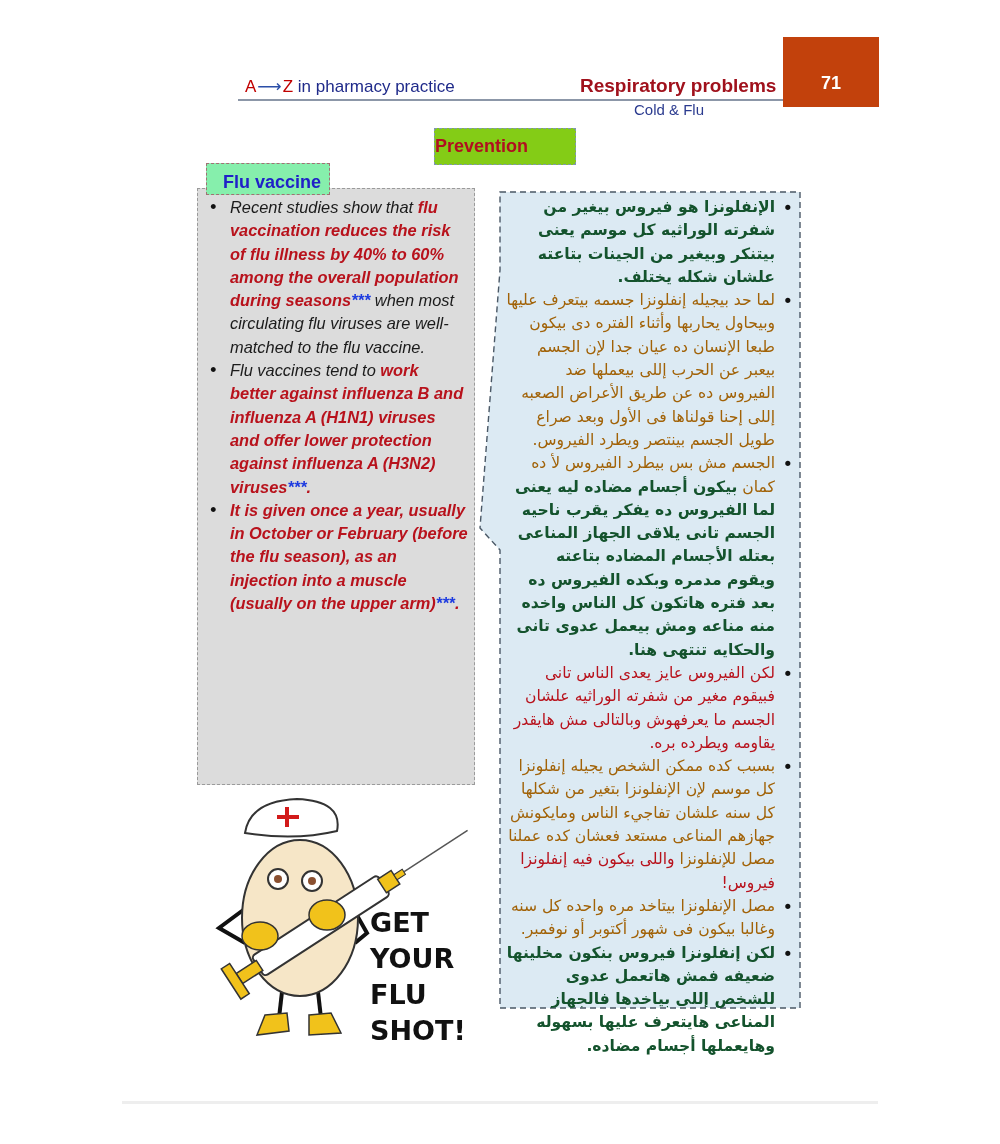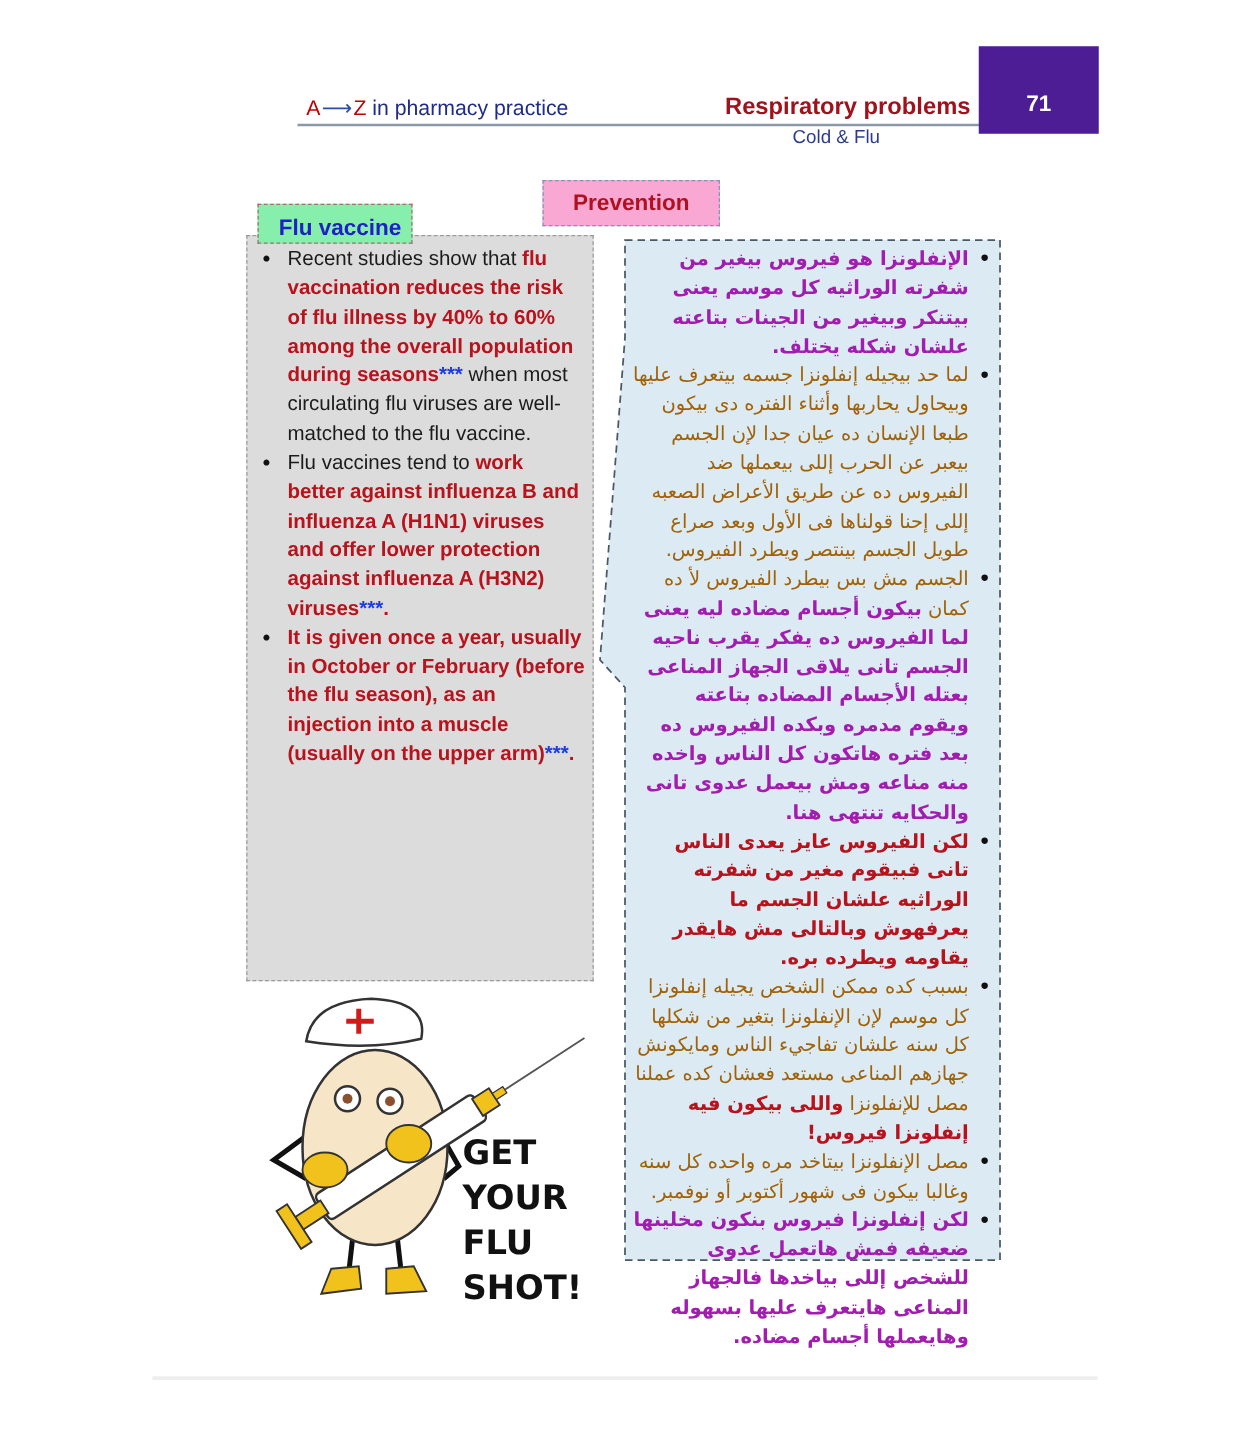--- a/index.html
+++ b/index.html
@@ -11,62 +11,62 @@
 
   
   .hdr-left { left: 245px; top: 76px; font-size: 17px; color: #1f2a8a; white-space: nowrap; text-align: right; }
   .hdr-left .a { color: #c00000; }
   .hdr-left .arrow { color: #2b4fa8; margin: 0 1px; }
   .hdr-left .z { color: #c00000; }
   .hdr-rule { left: 238px; top: 99px; width: 546px; height: 2px; background: #8c97a8; }
   .hdr-title { left: 580px; top: 75px; font-size: 19px; font-weight: bold; color: #a0111c; white-space: nowrap; }
   .hdr-sub { left: 634px; top: 101px; font-size: 15px; color: #2b3b8f; white-space: nowrap; }
   .page-num {
-    left: 783px; top: 37px; width: 96px; height: 70px; background: #4c1d95;
+    left: 783px; top: 37px; width: 96px; height: 70px; background: #c2410c;
     color: #ffffff; font-size: 18px; font-weight: bold; text-align: center; line-height: 92px;
   }
 
   
   .prevention {
-    left: 434px; top: 144px; width: 140px; height: 35px; background: #f9a8d4;
+    left: 434px; top: 128px; width: 140px; height: 35px; background: #84cc16;
     border: 1px dashed #7f95b5; color: #b01020; font-weight: bold; font-size: 18px;
-    text-align: center; line-height: 35px;
+    text-align: left; line-height: 35px;
   }
 
   
   .left-panel {
     left: 197px; top: 188px; width: 278px; height: 597px; background: #dcdcdc;
     border: 1px dashed #9a9a9a; box-sizing: border-box;
   }
   .flu-label {
     left: 206px; top: 163px; width: 124px; height: 32px; background: #86efac;
     border: 1px dashed #a07074; color: #2020c8; font-weight: bold; font-size: 18px;
     line-height: 36px; padding-left: 16px; box-sizing: border-box; z-index: 2;
   }
   .left-list {
     left: 206px; top: 196px; width: 262px; margin: 0; padding: 0; list-style: none;
-    font-size: 16.4px; line-height: 23.3px; color: #1b1b1b;
+    font-size: 16.4px; line-height: 23.3px; color: #1b1b1b; font-style: italic;
   }
   .left-list li { position: relative; padding-left: 24px; }
   .left-list li::before { content: "•"; position: absolute; left: 4px; top: 0; color: #111; font-size: 18px; }
   .red { color: #b8121c; font-weight: bold; }
   .star { color: #1d3be0; font-weight: bold; }
   .dot { color: #b8121c; font-weight: bold; }
 
   
   .callout { left: 478px; top: 190px; width: 324px; height: 822px; }
   .right-list {
     left: 505px; top: 196px; width: 290px; margin: 0; padding: 0; list-style: none;
     direction: rtl; text-align: right; font-size: 15.6px; line-height: 23.3px; color: #1a1a1a;
     font-family: "DejaVu Sans", sans-serif;
   }
   .right-list li { position: relative; padding-right: 20px; }
   .right-list li::before { content: "•"; position: absolute; right: 2px; top: 0; color: #111; font-size: 18px; }
-  .ar-blue { color: #a21caf; font-weight: bold; }
-  .ar-red { color: #b8121c; font-weight: bold; text-align: center; }
+  .ar-blue { color: #14532d; font-weight: bold; }
+  .ar-red { color: #b8121c; font-weight: normal; text-align: center; }
   .ar-plain { color: #a16207; }
 
   
   .illus { left: 205px; top: 793px; width: 275px; height: 255px; }
   .shot-text {
     left: 370px; top: 905px; font-family: "DejaVu Sans", sans-serif; font-weight: bold;
     font-size: 27px; line-height: 36px; color: #111; text-align: left; width: 90px;
     letter-spacing: 0px;
   }
 

